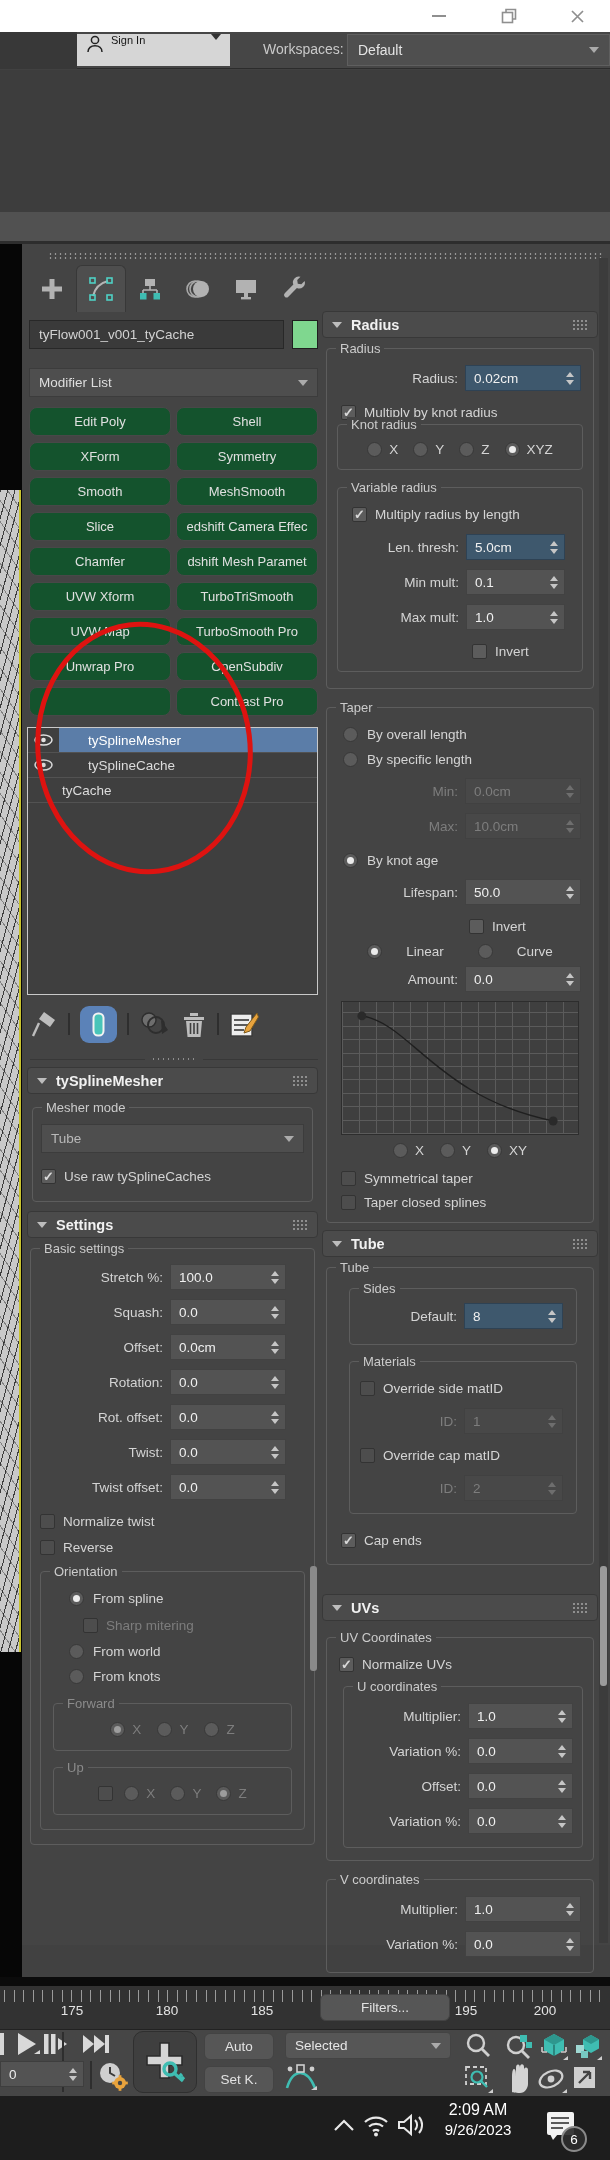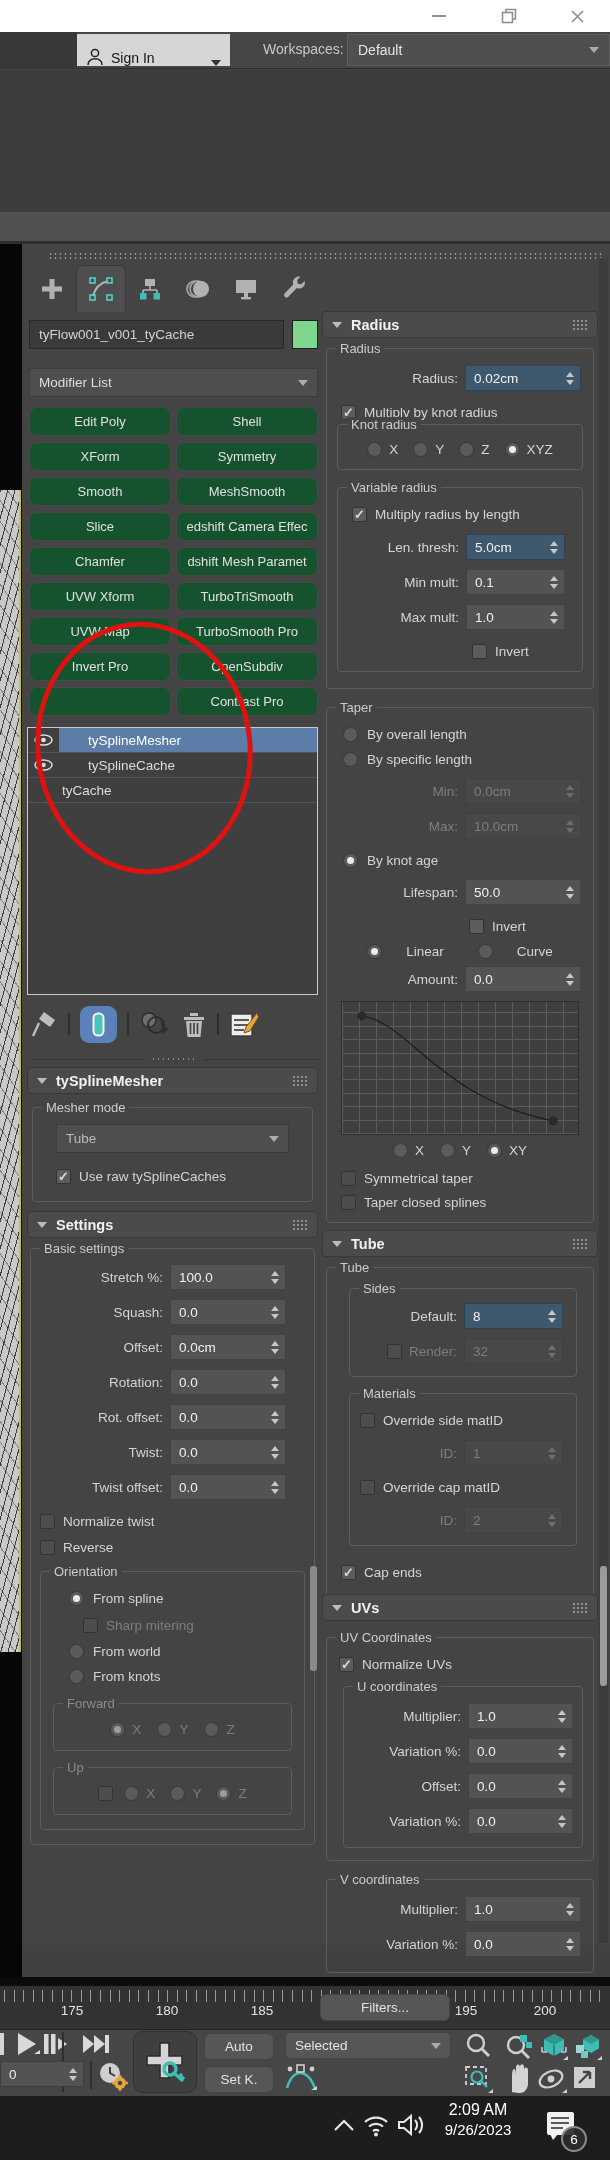--- a/index.html
+++ b/index.html
@@ -8,21 +8,21 @@
 .abs{position:absolute}
 svg{display:block}
 
 
 .titlebar{position:absolute;left:0;top:0;width:610px;height:32px;background:#ffffff}
 .winbtn{position:absolute;top:6px;width:22px;height:20px;display:flex;align-items:center;justify-content:center}
 
 
 .topbar{position:absolute;left:0;top:32px;width:610px;height:37px;background:#464646;border-bottom:1px solid #2c2c2c}
 .topbar-left{position:absolute;left:0;top:32px;width:77px;height:37px;background:#383838}
-.signin{position:absolute;left:77px;top:34px;width:153px;height:32px;background:#d6d6d6;display:flex;align-items:flex-end;padding:0 9px;gap:7px;color:#141414;font-size:14px}
+.signin{position:absolute;left:77px;top:34px;width:153px;height:32px;background:#d6d6d6;display:flex;align-items:flex-start;padding:0 9px;gap:7px;color:#141414;font-size:11px}
 .signin .caret{border-top-color:#333}
 .wslabel{position:absolute;left:263px;top:41px;color:#c9c9c9;font-size:14px}
 .wsdd{position:absolute;left:347px;top:34px;width:263px;height:32px;background:#4f4f4f;border:1px solid #5f5f5f;display:flex;align-items:center;padding:0 10px;font-size:14px;color:#e4e4e4}
 .caret{width:0;height:0;border-left:5px solid transparent;border-right:5px solid transparent;border-top:6px solid #ababab;margin-left:auto}
 
 
 .canvas{position:absolute;left:0;top:70px;width:610px;height:142px;background:#3d3d3d}
 .band{position:absolute;left:0;top:212px;width:610px;height:32px;background:#515151;border-bottom:3px solid #2d2d2d}
 
 
@@ -254,21 +254,21 @@
   <div class="mbtn">Smooth</div>
   <div class="mbtn">MeshSmooth</div>
   <div class="mbtn">Slice</div>
   <div class="mbtn">edshift Camera Effec</div>
   <div class="mbtn">Chamfer</div>
   <div class="mbtn">dshift Mesh Paramet</div>
   <div class="mbtn">UVW Xform</div>
   <div class="mbtn">TurboTriSmooth</div>
   <div class="mbtn">UVW Map</div>
   <div class="mbtn">TurboSmooth Pro</div>
-  <div class="mbtn">Invert Pro</div>
+  <div class="mbtn">Unwrap Pro</div>
   <div class="mbtn">OpenSubdiv</div>
   <div class="mbtn"></div>
   <div class="mbtn">Contrast Pro</div>
 </div>
 
 <div class="stack">
   <div class="srow sel">
     <div class="eyecell">
       <svg width="19" height="12" viewBox="0 0 19 12">
           <ellipse cx="9.5" cy="6" rx="8.5" ry="5" fill="none" stroke="#e2e2e2" stroke-width="1.5"></ellipse>
@@ -328,21 +328,21 @@
   <span class="dd"></span>
   <span class="ln"></span>
 </div>
 
 <div class="roll" style="left:27px;top:1067px;width:291px">
   <div class="roll-h">
     <span class="tri"></span>
     <span class="roll-title">tySplineMesher</span>
     <span class="grip"></span>
   </div>
-  <div class="grp" style="margin:13px 5px 0;padding:16px 23px 13px">
+  <div class="grp" style="margin:13px 5px 0;padding:16px 8px 13px">
     <span class="grp-t">Mesher mode</span>
     <div class="modlist" style="position:static;width:auto;margin-bottom:11px;color:#b9b9b9">
       <span>Tube</span>
       <span class="caret"></span>
     </div>
     <div class="cb">
       <span class="box ck"></span>
       <span class="cbl">Use raw tySplineCaches</span>
     </div>
   </div>
@@ -664,33 +664,20 @@
       <div class="frow">
         <span class="flabel" style="width:108px">Default:</span>
         <div class="fld sel" style="width:99px">
             <span class="fv">8</span>
             <span class="spn">
               <i class="u"></i>
               <i class="d"></i>
             </span>
           </div>
       </div>
-      <div class="frow dis" style="margin-bottom:6px">
-        <span class="flabel" style="width:108px">
-            <span class="box dim"></span>
-            <span>Render:</span>
-          </span>
-        <div class="fld" style="width:99px">
-            <span class="fv">32</span>
-            <span class="spn">
-              <i class="u"></i>
-              <i class="d"></i>
-            </span>
-          </div>
-      </div>
     </div>
     <div class="grp" style="margin:16px 10px 0 16px;padding:14px 6px 6px">
       <span class="grp-t">Materials</span>
       <div class="cb" style="margin:0 0 8px 4px">
         <span class="box dim"></span>
         <span class="cbl">Override side matID</span>
       </div>
       <div class="frow dis">
         <span class="flabel" style="width:108px">ID:</span>
         <div class="fld" style="width:99px">

